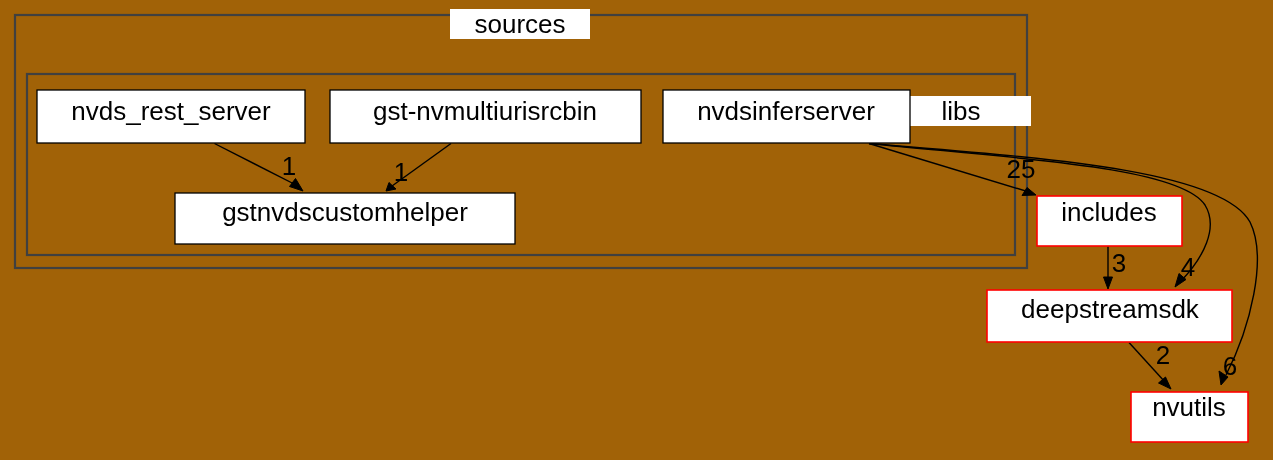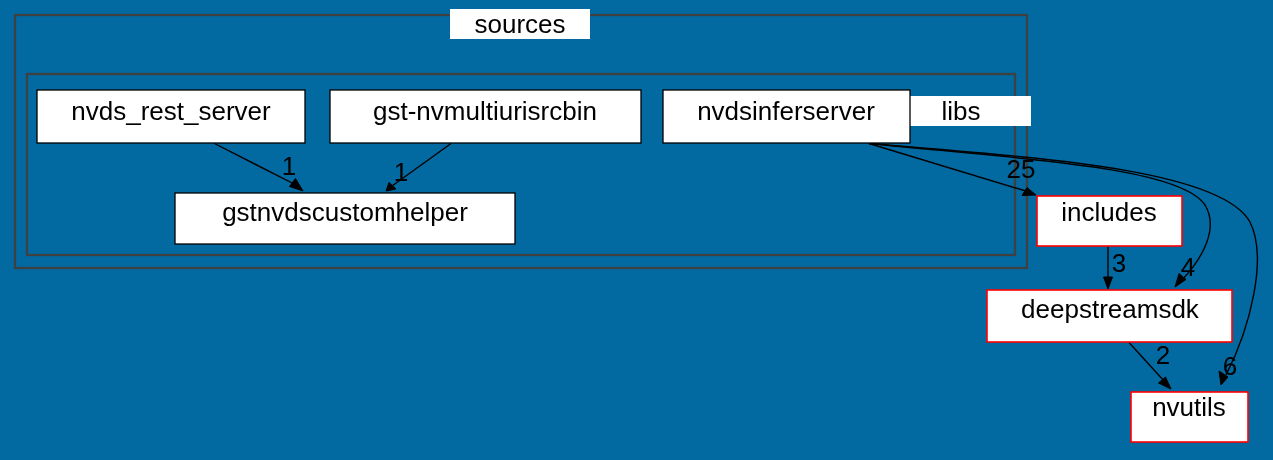--- a/index.html
+++ b/index.html
@@ -4,21 +4,21 @@
 <style>
   html, body {
     margin: 0;
     padding: 0;
     background: #ffffff;
   }
   #canvas {
     position: relative;
     width: 1273px;
     height: 460px;
-    background: #0369a1;
+    background: #a16207;
     font-family: "Liberation Sans", sans-serif;
     overflow: hidden;
   }
   svg#graph {
     position: absolute;
     left: 0;
     top: 0;
     width: 1273px;
     height: 460px;
   }

